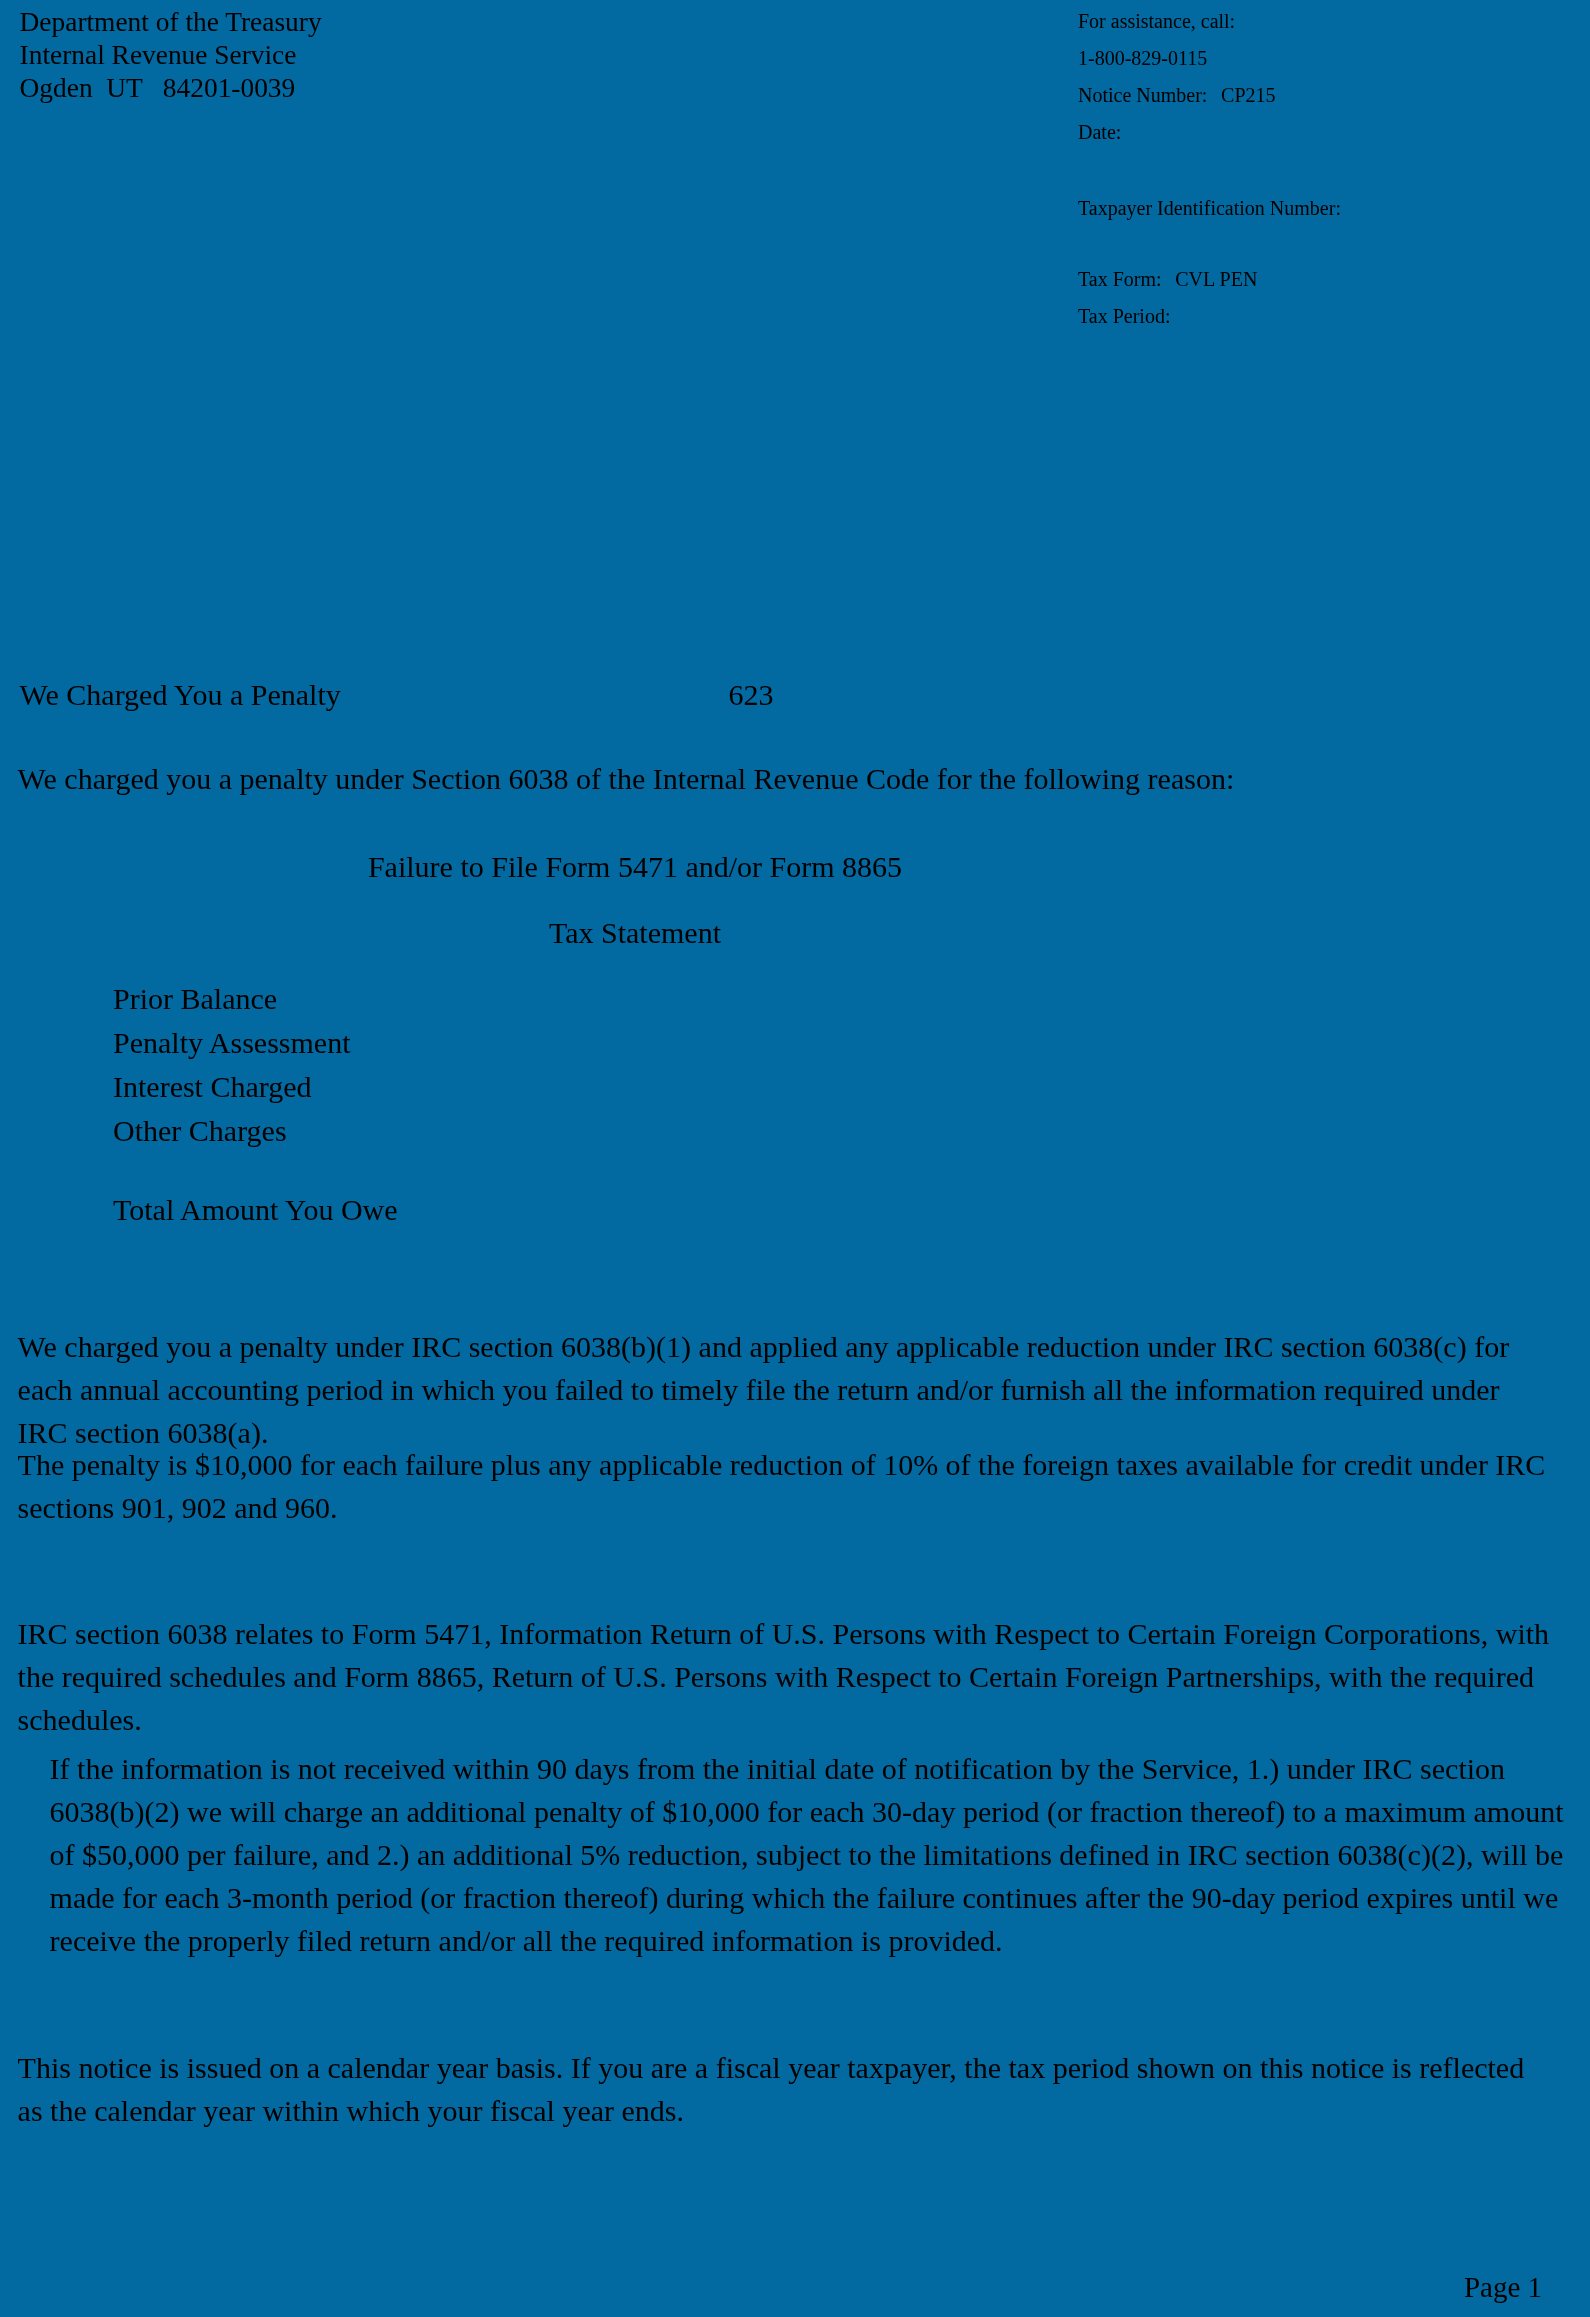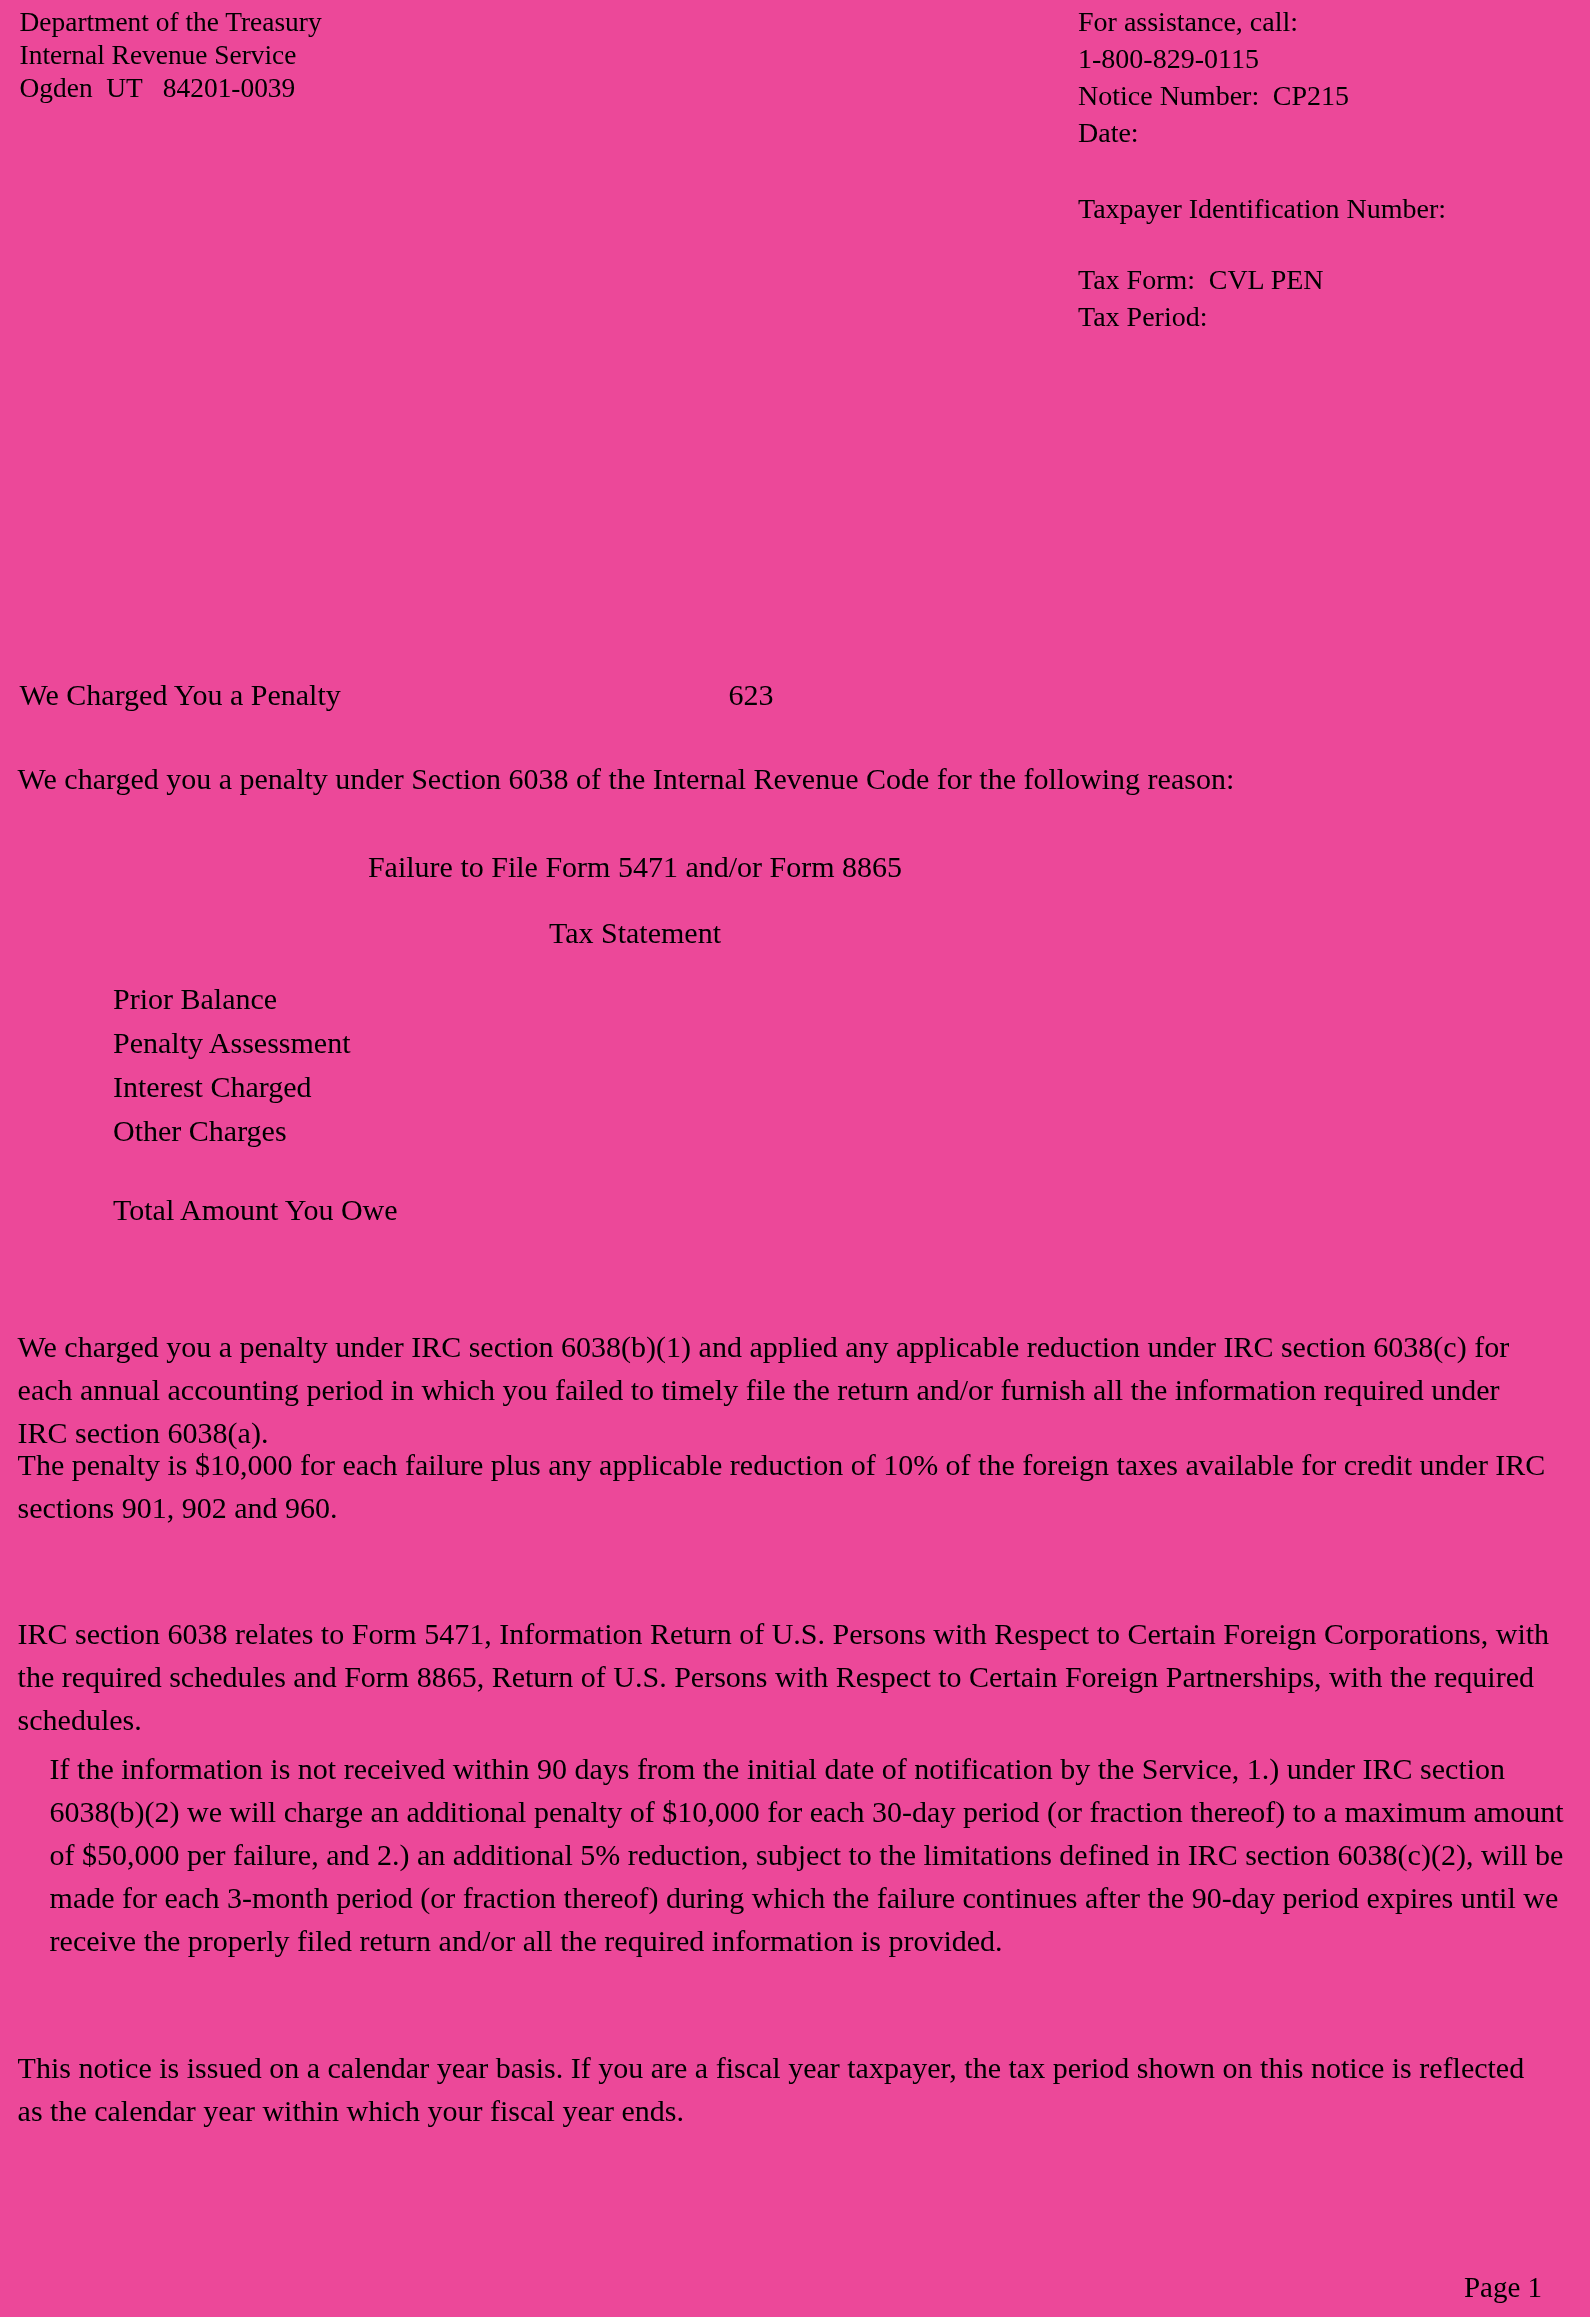--- a/index.html
+++ b/index.html
@@ -1,20 +1,20 @@
 <!DOCTYPE html>
 <html><head>
 <meta charset="utf-8">
 <style>
   html, body { margin: 0; padding: 0; background: #ffffff; }
   .page {
     position: relative;
     width: 1591px;
     height: 2317px;
-    background: #ec4899;
+    background: #0369a1;
     color: #000000;
     font-family: "Liberation Serif", serif;
     overflow: hidden;
   }
   .b { font-weight: normal; }
   .pre { white-space: pre-wrap; }
 
   
   .hdr-left {
     position: absolute;
@@ -22,21 +22,21 @@
     top: 5.9px;
     font-size: 27.4px;
     line-height: 33px;
   }
 
   
   .hdr-right {
     position: absolute;
     left: 1078px;
     top: 2.9px;
-    font-size: 28px;
+    font-size: 20px;
     line-height: 37px;
   }
   .hdr-right .g1 { }
   .hdr-right .g2 { margin-top: 39px; }
   .hdr-right .g3 { margin-top: 34px; }
   .hdr-right .val { margin-left: 13.7px; font-weight: normal; }
 
   
   .title-row {
     position: absolute;

